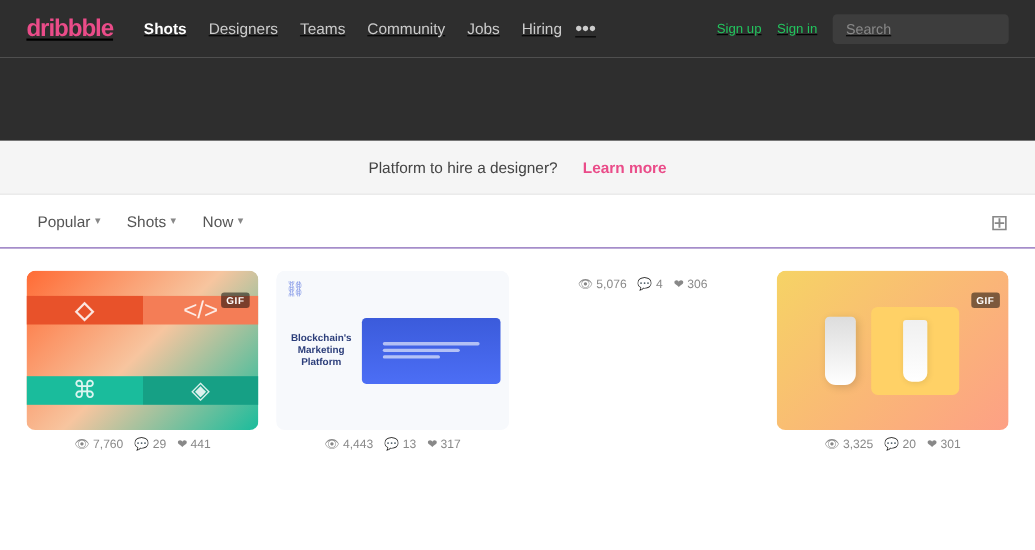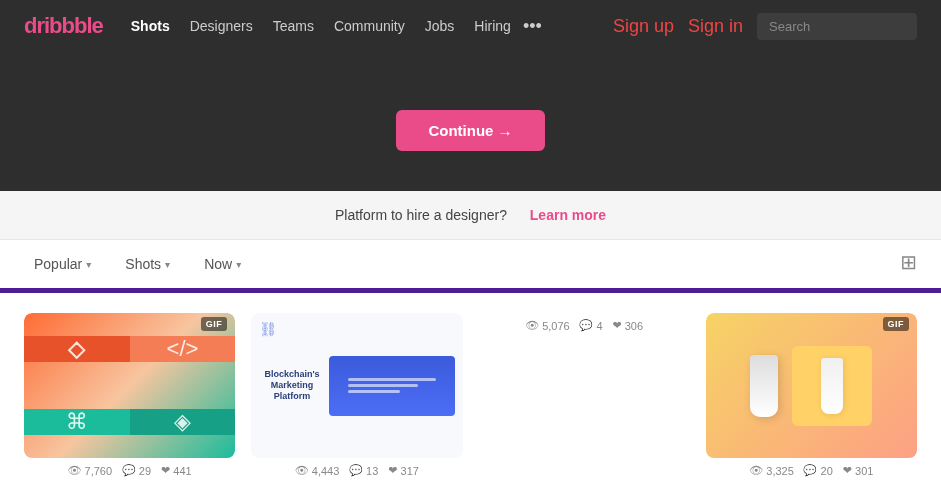--- a/index.html
+++ b/index.html
@@ -6,40 +6,41 @@
     body { font-family: -apple-system, BlinkMacSystemFont, 'Segoe UI', sans-serif; background: #fff; }
 
     
     .nav {
       background: #2e2e2e;
       display: flex;
       align-items: center;
       padding: 0 24px;
       height: 52px;
       gap: 20px;
+      text-decoration: underline;
     }
     .nav-logo {
       color: #ea4c89;
       font-size: 22px;
       font-weight: 900;
       letter-spacing: -1px;
       margin-right: 8px;
     }
     .nav-link {
       color: #ccc;
       font-size: 14px;
       font-weight: 500;
       cursor: pointer;
       text-decoration: none;
     }
     .nav-link.active { color: #fff; font-weight: 700; }
     .nav-more { color: #ccc; font-size: 18px; cursor: pointer; margin-left: -8px; }
     .nav-spacer { flex: 1; }
     .nav-auth { display: flex; gap: 14px; align-items: center; }
-    .nav-auth-link { color: #ef4444; font-size: 18px; cursor: pointer; }
+    .nav-auth-link { color: #22c55e; font-size: 12px; cursor: pointer; }
     .nav-search {
       background: #3d3d3d;
       border: none;
       border-radius: 4px;
       color: #aaa;
       font-size: 13px;
       padding: 6px 12px;
       width: 160px;
       outline: none;
     }
@@ -74,24 +75,24 @@
       padding: 16px;
       font-size: 14px;
       color: #444;
       border-bottom: 1px solid #e5e5e5;
     }
     .hire-banner a { color: #ea4c89; font-weight: 600; text-decoration: none; cursor: pointer; margin-left: 19px; }
 
     
     .filter-bar {
       display: flex;
-      align-items: flex-start;
+      align-items: flex-end;
       padding: 10px 24px;
-      border-bottom: 5px solid #4c1d95;
-      gap: 14px;
+      border-bottom: 1px solid #4c1d95;
+      gap: 4px;
     }
     .filter-btn {
       font-size: 14px;
       color: #555;
       cursor: pointer;
       padding: 6px 10px;
       border-radius: 4px;
       display: flex;
       align-items: center;
       gap: 4px;
@@ -130,21 +131,21 @@
     .shot-thumb-inner {
       width: 100%;
       height: 100%;
       display: flex;
       align-items: center;
       justify-content: center;
       position: relative;
     }
     .gif-badge {
       position: absolute;
-      top: 4px;
+      top: 20px;
       right: 8px;
       background: rgba(0,0,0,0.5);
       color: #fff;
       font-size: 9px;
       font-weight: 700;
       padding: 2px 5px;
       border-radius: 3px;
       letter-spacing: 0.5px;
     }
     .shot-stats {
@@ -201,21 +202,20 @@
   <div class="nav-spacer"></div>
 
   <div class="nav-auth">
     <span class="nav-auth-link">Sign up</span>
     <span class="nav-auth-link">Sign in</span>
     <input class="nav-search" type="text" placeholder="Search" style="">
   </div>
 </nav>
 
 <section class="hero">
-  <button class="hero-btn">Continue →</button>
 </section>
 
 <div class="hire-banner">
   <span>Platform to hire a designer?</span>
   <a>Learn more</a>
 </div>
 
 <div class="filter-bar">
   <button class="filter-btn">
     <span>Popular</span>

